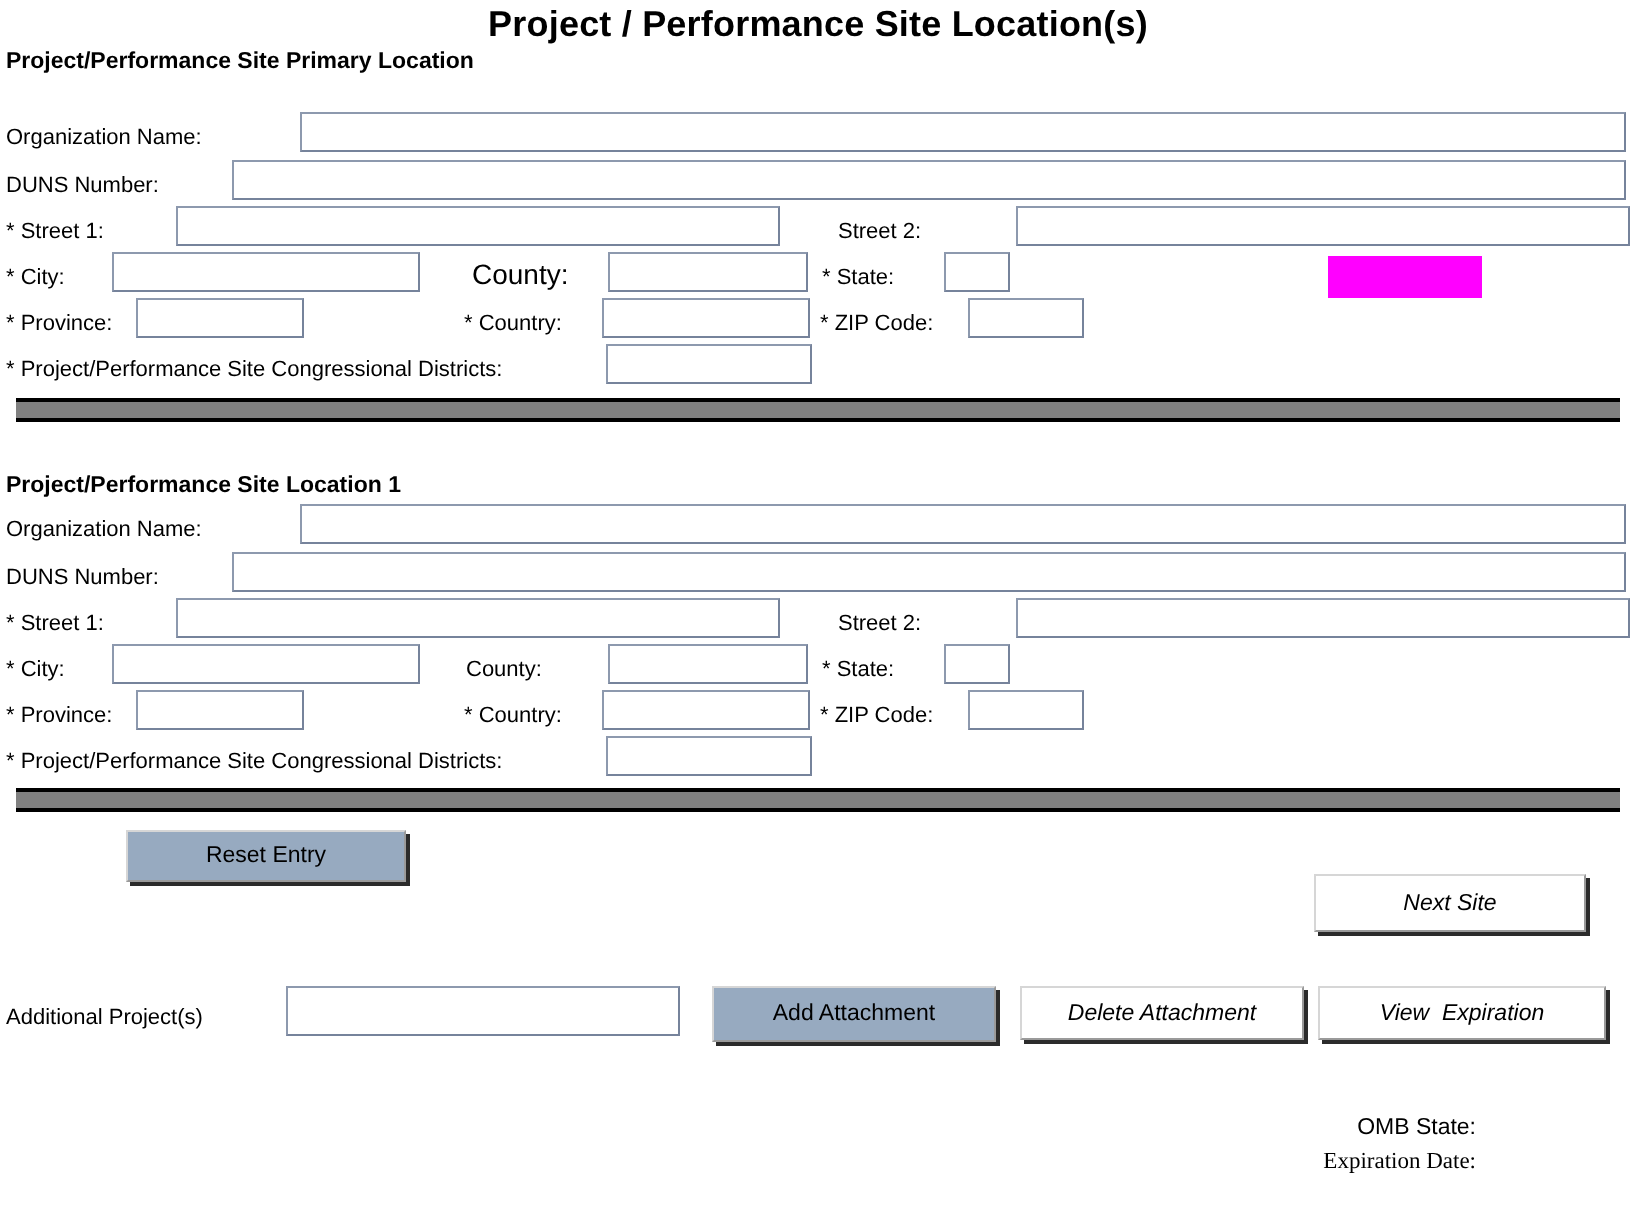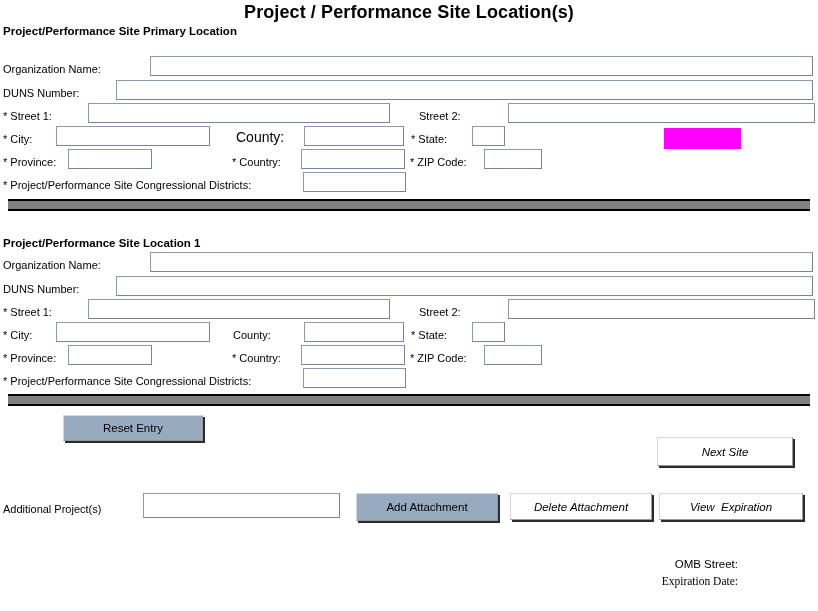--- a/index.html
+++ b/index.html
@@ -196,14 +196,14 @@
 
 <div class="abs lbl" style="top:502px; left:3px;">Additional Project(s)</div>
 <input class="abs inp" style="top: 493px; left: 143px; width: 197px; height: 25px;" type="text" value="">
 
 <div class="abs btn btn-blue" style="top:493px; left:356px; width:142px; height:28px;">Add Attachment</div>
 
 <div class="abs btn btn-white" style="top:493px; left:510px; width:142px; height:27px;">Delete Attachment</div>
 
 <div class="abs btn btn-white" style="top:493px; left:659px; width:144px; height:27px;">View  Expiration</div>
 
-<div class="abs footer-line" style="top:558px;">OMB Street:</div>
+<div class="abs footer-line" style="top:558px;">OMB State:</div>
 <div class="abs footer-line" style="top:575px;font-family:Liberation Serif, serif;">Expiration Date:</div>
 
 </body></html>

